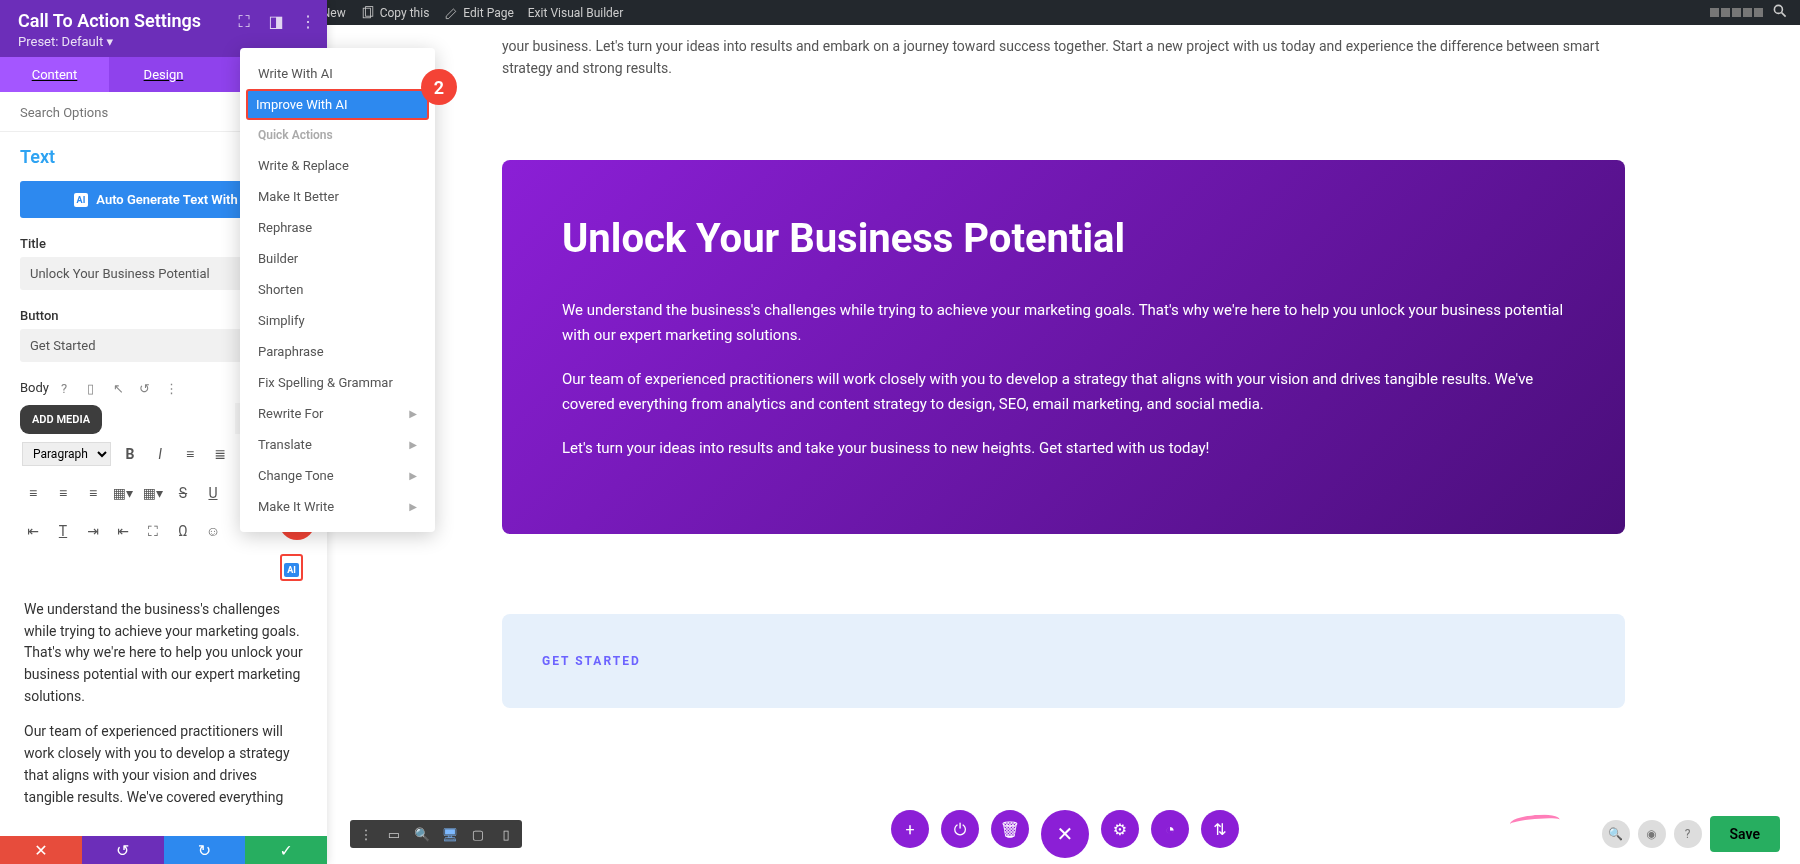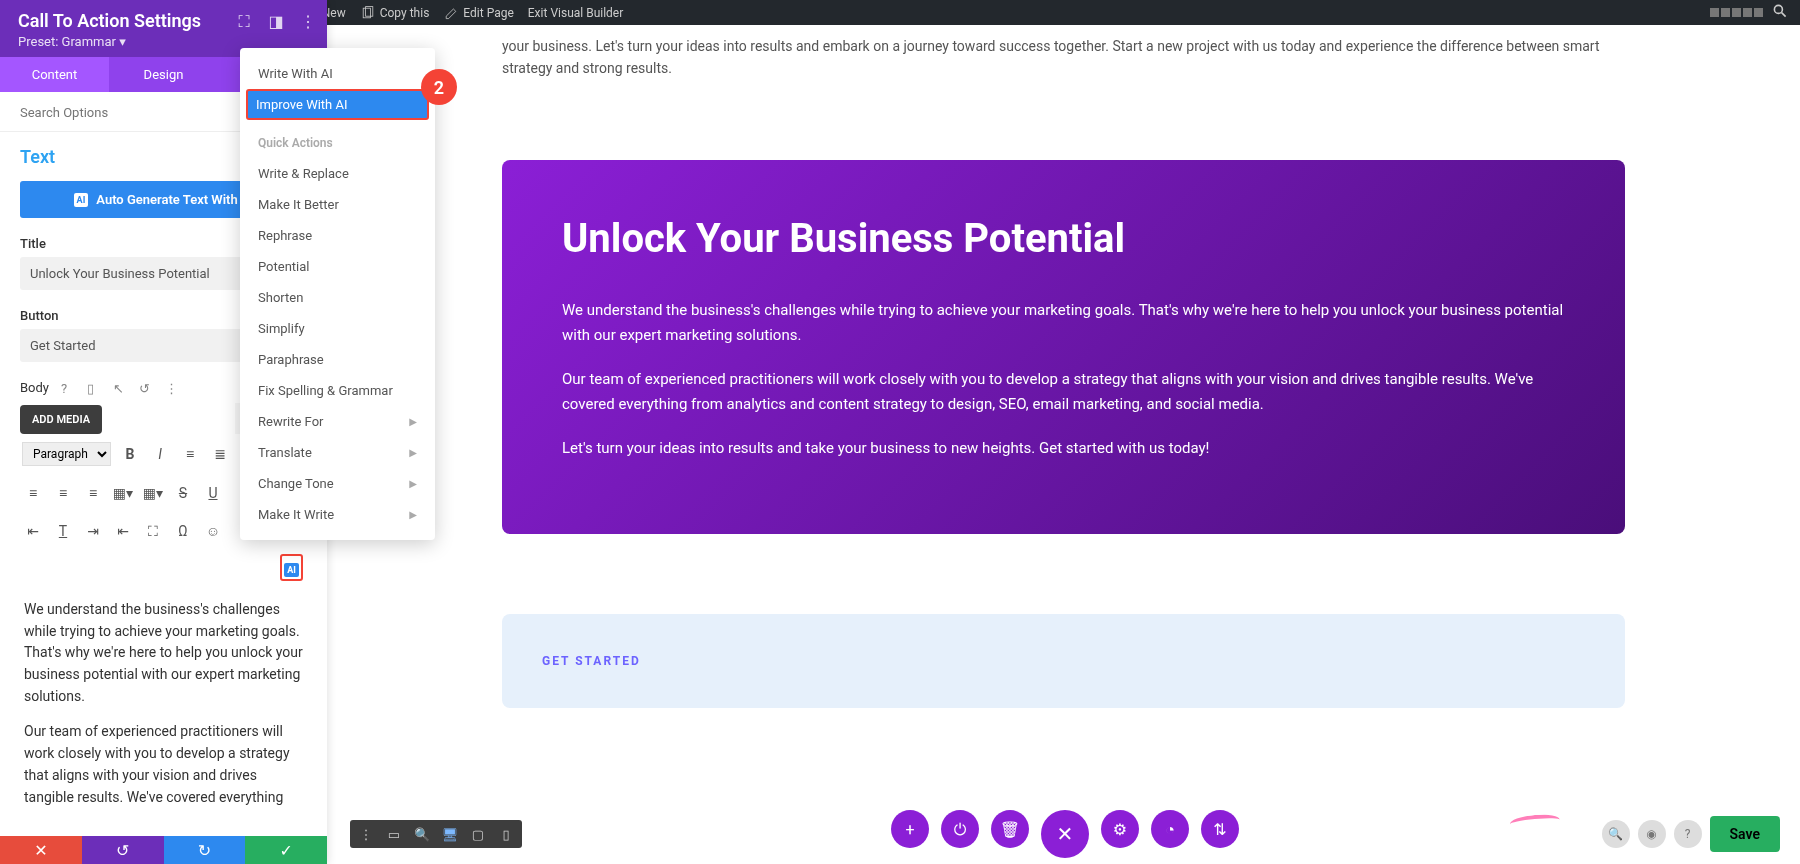--- a/index.html
+++ b/index.html
@@ -14,34 +14,34 @@
 .admin-bar .pixelrow{display:flex;}
 .admin-bar .avatar-blur{display:flex;flex-direction:column;margin-right:8px;filter:blur(0px);}
 
 
 .settings-panel{position:absolute;left:0;top:0;width:327px;height:100%;background:#fff;box-shadow:2px 0 8px rgba(0,0,0,.1);z-index:10;display:flex;flex-direction:column;}
 .sp-header{background:#6c2eb9;color:#fff;padding:10px 18px 8px;}
 .sp-title{font-size:18px;font-weight:600;}
 .sp-preset{font-size:13px;opacity:.85;margin-top:3px;}
 .sp-header-icons{position:absolute;right:10px;top:12px;display:flex;gap:14px;}
 .sp-header-icons span{width:18px;height:18px;opacity:.8;display:flex;align-items:center;justify-content:center;}
-.sp-tabs{display:flex;background:#8f42ec;}
+.sp-tabs{display:flex;background:#8f42ec;text-decoration:underline;}
 .sp-tab{flex:1;padding:10px 0;text-align:center;color:#fff;font-size:13px;cursor:pointer;}
 .sp-tab.active{background:#a456ff;}
 .sp-search{padding:10px 20px;border-bottom:1px solid #eee;}
 .sp-search input{border:none;width:100%;font-size:13px;color:#999;outline:none;}
 .sp-body{padding:14px 20px;overflow-y:auto;flex:1;}
 .sp-section{color:#2ea3f2;font-size:18px;font-weight:600;margin-bottom:14px;}
 .btn-ai{background:#2d89ef;color:#fff;border:none;width:100%;padding:11px;font-size:13px;font-weight:600;border-radius:3px;display:flex;align-items:center;justify-content:center;gap:8px;cursor:pointer;}
 .ai-badge{background:#fff;color:#2d89ef;font-size:9px;font-weight:700;padding:2px 3px;border-radius:2px;}
 .field-label{font-size:13px;color:#333;margin:18px 0 6px;font-weight:500;}
 .field-input{background:#f1f1f1;border:none;width:100%;padding:9px 10px;font-size:13px;color:#555;border-radius:3px;}
 .body-row{display:flex;align-items:center;gap:12px;margin:18px 0 8px;font-size:13px;color:#333;}
 .body-row .icon{width:14px;height:14px;opacity:.6;}
-.add-media{background:#3d3d3d;color:#fff;border:none;padding:8px 12px;font-size:11px;font-weight:600;border-radius:4px;cursor:pointer;}
+.add-media{background:#3d3d3d;color:#fff;border:none;padding:8px 12px;font-size:11px;font-weight:600;border-radius:9px;cursor:pointer;}
 .editor-tabs{background:#f6f6f6;display:flex;justify-content:flex-end;margin-top:-28px;}
 .editor-tab{padding:8px 18px;font-size:13px;color:#555;}
 .toolbar{display:flex;flex-wrap:wrap;gap:8px;padding:8px 2px;align-items:center;}
 .toolbar select{border:1px solid #ddd;padding:3px 6px;font-size:12px;}
 .toolbar .tbtn{width:22px;height:22px;display:flex;align-items:center;justify-content:center;font-size:14px;color:#555;cursor:pointer;position:relative;}
 .marker{position:absolute;width:36px;height:36px;border-radius:50%;background:#f44336;color:#fff;display:flex;align-items:center;justify-content:center;font-size:18px;font-weight:600;z-index:50;}
 .ai-box{border:2px solid #f44336;padding:2px;display:inline-block;border-radius:3px;}
 .ai-box .ai-badge{background:#2d89ef;color:#fff;}
 .editor-content{font-family:Georgia,serif;font-size:14px;line-height:1.55;color:#333;padding:8px 4px;}
 .editor-content p{margin-bottom:14px;}
@@ -49,21 +49,21 @@
 .sp-footer div{flex:1;display:flex;align-items:center;justify-content:center;color:#fff;cursor:pointer;}
 .sp-footer .red{background:#e74c3c;}
 .sp-footer .blue1{background:#6c2eb9;}
 .sp-footer .blue2{background:#2d89ef;}
 .sp-footer .green{background:#27ae60;}
 
 
 .ai-menu{position:absolute;left:240px;top:48px;width:195px;background:#fff;border-radius:4px;box-shadow:0 4px 20px rgba(0,0,0,.2);z-index:40;padding:10px 0;}
 .ai-menu-item{padding:8px 18px;font-size:13px;color:#555;cursor:pointer;display:flex;justify-content:space-between;align-items:center;}
 .ai-menu-item.highlighted{background:#2d89ef;color:#fff;margin:0 6px;border-radius:3px;border:2px solid #f44336;padding:6px 8px;}
-.ai-menu-header{padding:8px 18px;font-size:12px;color:#aaa;font-weight:600;margin-top:8px;}
+.ai-menu-header{padding:8px 18px;font-size:12px;color:#aaa;font-weight:600;}
 .ai-menu-item .arrow{font-size:10px;color:#aaa;}
 
 
 .preview{position:absolute;left:327px;top:25px;right:0;bottom:0;background:#fff;overflow:auto;}
 .top-text{display:flex;gap:50px;padding:10px 175px 80px;}
 .top-text p{font-size:14px;color:#555;line-height:1.6;}
 .cta-block{margin:0 175px 80px;background:linear-gradient(135deg,#8b1fd6,#4a0e7a);border-radius:8px;padding:55px 60px;color:#fff;}
 .cta-title{font-size:40px;font-weight:700;margin-bottom:36px;}
 .cta-block p{font-size:15px;line-height:1.7;margin-bottom:18px;}
 .get-started{margin:0 175px;background:#e6f0fb;border-radius:8px;padding:40px;color:#6c63ff;font-size:12px;letter-spacing:2px;font-weight:700;}
@@ -145,21 +145,21 @@
     <span><svg width="16" height="16" viewBox="0 0 20 20">
           <circle cx="8" cy="8" r="5" fill="none" stroke="#ccc" stroke-width="2"></circle>
           <path d="M12 12l5 5" stroke="#ccc" stroke-width="2"></path>
         </svg></span>
   </div>
 </div>
 
 <div class="settings-panel">
   <div class="sp-header">
     <div class="sp-title">Call To Action Settings</div>
-    <div class="sp-preset">Preset: Grammar ▾</div>
+    <div class="sp-preset">Preset: Default ▾</div>
     <div class="sp-header-icons">
       <span>⛶</span>
       <span>◨</span>
       <span>⋮</span>
     </div>
   </div>
   <div class="sp-tabs">
     <div class="sp-tab active">Content</div>
     <div class="sp-tab">Design</div>
     <div class="sp-tab">Advanced</div>
@@ -246,21 +246,21 @@
 <div class="ai-menu">
   <div class="ai-menu-item">Write With AI</div>
   <div style="position:relative;">
     <div class="ai-menu-item highlighted">Improve With AI</div>
     <div class="marker" style="right:-22px;top:-20px;">2</div>
   </div>
   <div class="ai-menu-header">Quick Actions</div>
   <div class="ai-menu-item">Write &amp; Replace</div>
   <div class="ai-menu-item">Make It Better</div>
   <div class="ai-menu-item">Rephrase</div>
-  <div class="ai-menu-item">Potential</div>
+  <div class="ai-menu-item">Builder</div>
   <div class="ai-menu-item">Shorten</div>
   <div class="ai-menu-item">Simplify</div>
   <div class="ai-menu-item">Paraphrase</div>
   <div class="ai-menu-item">Fix Spelling &amp; Grammar</div>
   <div class="ai-menu-item">
       <span>Rewrite For</span>
       <span class="arrow">▶</span>
     </div>
   <div class="ai-menu-item">
       <span>Translate</span>

